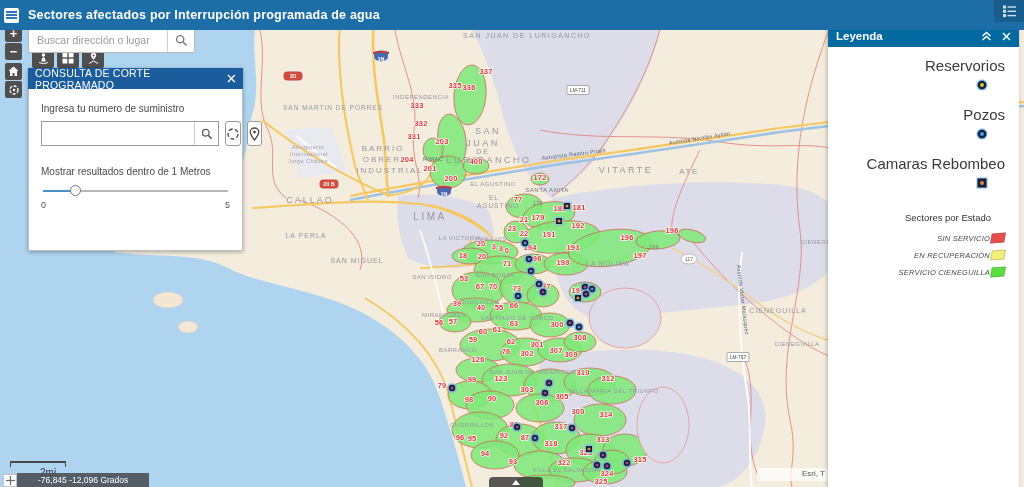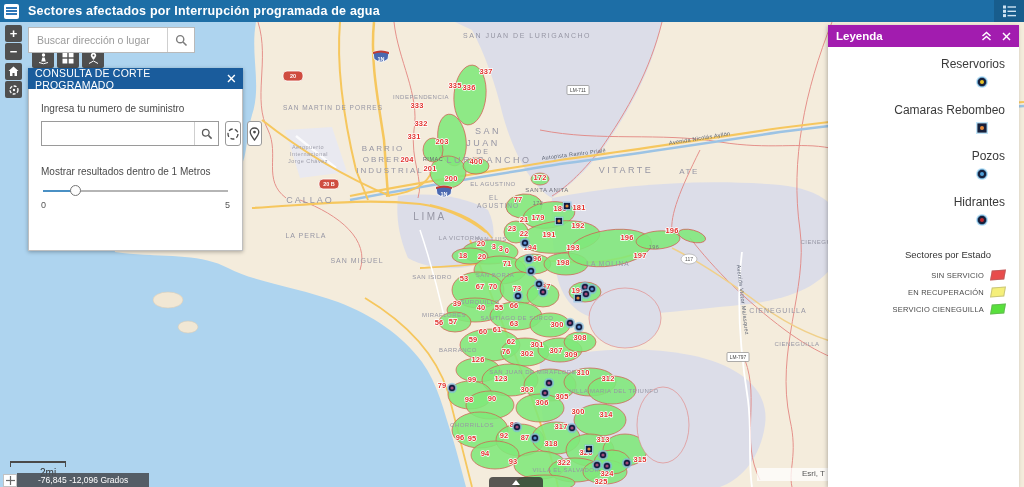--- a/index.html
+++ b/index.html
@@ -1,19 +1,19 @@
 <!DOCTYPE html>
 <html><head>
 <meta charset="utf-8">
 <style>
   * { box-sizing: border-box; margin: 0; padding: 0; }
   html,body { width:1024px; height:487px; overflow:hidden; font-family:"Liberation Sans",sans-serif; background:#f4ecdc; }
 
   
-  #header { position:absolute; left:0; top:0; width:1024px; height:22px; background:#1d6ea6; display:flex; align-items:center; z-index:40; }
+  #header { position:absolute; left:0; top:0; width:1024px; height:30px; background:#1d6ea6; display:flex; align-items:center; z-index:40; }
   #logo { width:15px; height:15px; background:#fff; border-radius:2px; margin-left:4px; display:flex; align-items:center; justify-content:center; }
   #logo .waves { width:11px; height:9px; background:repeating-linear-gradient(180deg,#2e77b8 0 1.6px,#fff 1.6px 3.2px); }
   #header-title { color:#fff; font-size:12.5px; font-weight:bold; margin-left:9px; letter-spacing:.2px; }
   #layerlist-btn { position:absolute; right:0; top:0; width:30px; height:22px; background:#185d8d; display:flex; align-items:center; justify-content:center; }
 
   
   #map-svg { position:absolute; left:0; top:0; z-index:0; }
   .sec { font-size:7.5px; font-weight:bold; fill:#e2322e; stroke:#ffffff; stroke-width:1.4px; paint-order:stroke; letter-spacing:.2px; }
 
   
@@ -45,29 +45,29 @@
   .mini-btn { width:28px; height:25px; background:#fff; border:1px solid #9a9a9a; border-radius:3px; display:flex; align-items:center; justify-content:center; cursor:pointer; padding:0; }
   #slider-zone { margin-top:20px; }
   #slider { position:relative; height:14px; margin-top:6px; }
   #slider .track { position:absolute; left:2px; right:2px; top:6px; height:2px; background:#b5b5b5; }
   #slider .fill { position:absolute; left:2px; top:6px; height:2px; width:18%; background:#4a90c4; }
   #slider .handle { position:absolute; left:calc(18% - 5px); top:1px; width:11px; height:11px; border-radius:50%; background:#fdfdfd; border:1.5px solid #767676; cursor:pointer; }
   #slider-ends { display:flex; justify-content:space-between; font-size:9px; color:#555; margin-top:2px; }
 
   
   #legend { position:absolute; left:828px; top:25px; width:191px; height:462px; z-index:32; box-shadow:-1px 1px 4px rgba(0,0,0,.25); }
-  #legend-header { height:22px; background:#a21caf; display:flex; align-items:center; padding:0 8px; }
+  #legend-header { height:22px; background:#0369a1; display:flex; align-items:center; padding:0 8px; }
   #legend-title { color:#fff; font-size:11.5px; font-weight:bold; flex:1; }
   #legend-header .hic { margin-left:10px; cursor:pointer; display:flex; align-items:center; }
   #legend-body { background:#fff; height:440px; padding:10px 14px 0 10px; text-align:right; }
   .leg-item { margin-bottom:6px; }
-  .leg-label { font-size:12px; color:#3a3a3a; margin-bottom:4px; }
+  .leg-label { font-size:15px; color:#3a3a3a; margin-bottom:4px; }
   .leg-icon { display:inline-block; margin-right:16px; margin-bottom:8px; height:14px; }
   #leg-section-title { font-size:9.5px; color:#333; margin:14px 14px 10px 0; }
-  .status-row { display:flex; justify-content:flex-end; align-items:center; gap:7px; margin-bottom:7px; }
+  .status-row { display:flex; justify-content:flex-end; align-items:center; gap:1px; margin-bottom:7px;font-style:italic; }
   .status-label { font-size:7.5px; color:#4a4a4a; letter-spacing:.2px; }
   .swatch { width:14px; height:10px; transform:skewX(-14deg) rotate(-4deg); border:1px solid rgba(120,120,120,.35); }
 
   
   #scalebar { position:absolute; left:10px; top:461px; width:56px; height:6px; border-top:2px solid #4a4a4a; border-left:1.5px solid #4a4a4a; border-right:1.5px solid #4a4a4a; z-index:20; }
   #scalebar-label { position:absolute; left:40px; top:467px; font-size:10px; color:#333; z-index:20; }
   #coords { position:absolute; left:3px; top:473px; display:flex; align-items:center; z-index:20; }
   #coords .cross { width:14px; height:13px; background:#fff; border:1px solid #c2c2c2; display:flex; align-items:center; justify-content:center; }
   #coords .val { background:rgba(74,80,86,.9); color:#fff; font-size:8.5px; padding:2px 21px; white-space:nowrap; }
   #attr-tab { position:absolute; left:489px; top:477px; width:54px; height:10px; background:rgba(45,45,45,.78); border-radius:4px 4px 0 0; display:flex; align-items:center; justify-content:center; z-index:20; }
@@ -619,41 +619,33 @@
   <div id="legend-body">
     <div class="leg-item">
       <div class="leg-label">Reservorios</div>
       <span class="leg-icon"><svg width="14" height="14" viewBox="0 0 14 14">
             <circle cx="7" cy="7" r="6" fill="#bfe3f7"></circle>
             <circle cx="7" cy="7" r="4.6" fill="#16203c" stroke="#5ea8d8" stroke-width="0.6"></circle>
             <circle cx="7" cy="7" r="2" fill="#e8c32a"></circle>
           </svg></span>
     </div>
     <div class="leg-item">
-      <div class="leg-label">Camaras Rebombeo</div>
-      <span class="leg-icon"><svg width="14" height="14" viewBox="0 0 14 14">
-            <rect x="1" y="1" width="12" height="12" fill="#bfe3f7"></rect>
-            <rect x="2.4" y="2.4" width="9.2" height="9.2" fill="#16203c"></rect>
-            <circle cx="7" cy="7" r="2" fill="#e6893a"></circle>
-          </svg></span>
-    </div>
-    <div class="leg-item">
       <div class="leg-label">Pozos</div>
       <span class="leg-icon"><svg width="14" height="14" viewBox="0 0 14 14">
             <circle cx="7" cy="7" r="6" fill="#bfe3f7"></circle>
             <circle cx="7" cy="7" r="4.6" fill="#16203c" stroke="#5ea8d8" stroke-width="0.6"></circle>
             <circle cx="7" cy="7" r="2" fill="#4f9fd8"></circle>
           </svg></span>
     </div>
     <div class="leg-item">
-      <div class="leg-label">Hidrantes</div>
+      <div class="leg-label">Camaras Rebombeo</div>
       <span class="leg-icon"><svg width="14" height="14" viewBox="0 0 14 14">
-            <circle cx="7" cy="7" r="6" fill="#bfe3f7"></circle>
-            <circle cx="7" cy="7" r="4.6" fill="#16203c" stroke="#5ea8d8" stroke-width="0.6"></circle>
-            <circle cx="7" cy="7" r="2" fill="#c0272d"></circle>
+            <rect x="1" y="1" width="12" height="12" fill="#bfe3f7"></rect>
+            <rect x="2.4" y="2.4" width="9.2" height="9.2" fill="#16203c"></rect>
+            <circle cx="7" cy="7" r="2" fill="#e6893a"></circle>
           </svg></span>
     </div>
     <div id="leg-section-title">Sectores por Estado</div>
     <div class="status-row">
       <span class="status-label">SIN SERVICIO</span>
       <span class="swatch" style="background: rgb(232, 76, 76);"></span>
     </div>
     <div class="status-row">
       <span class="status-label">EN RECUPERACIÓN</span>
       <span class="swatch" style="background: rgb(245, 239, 122);"></span>

